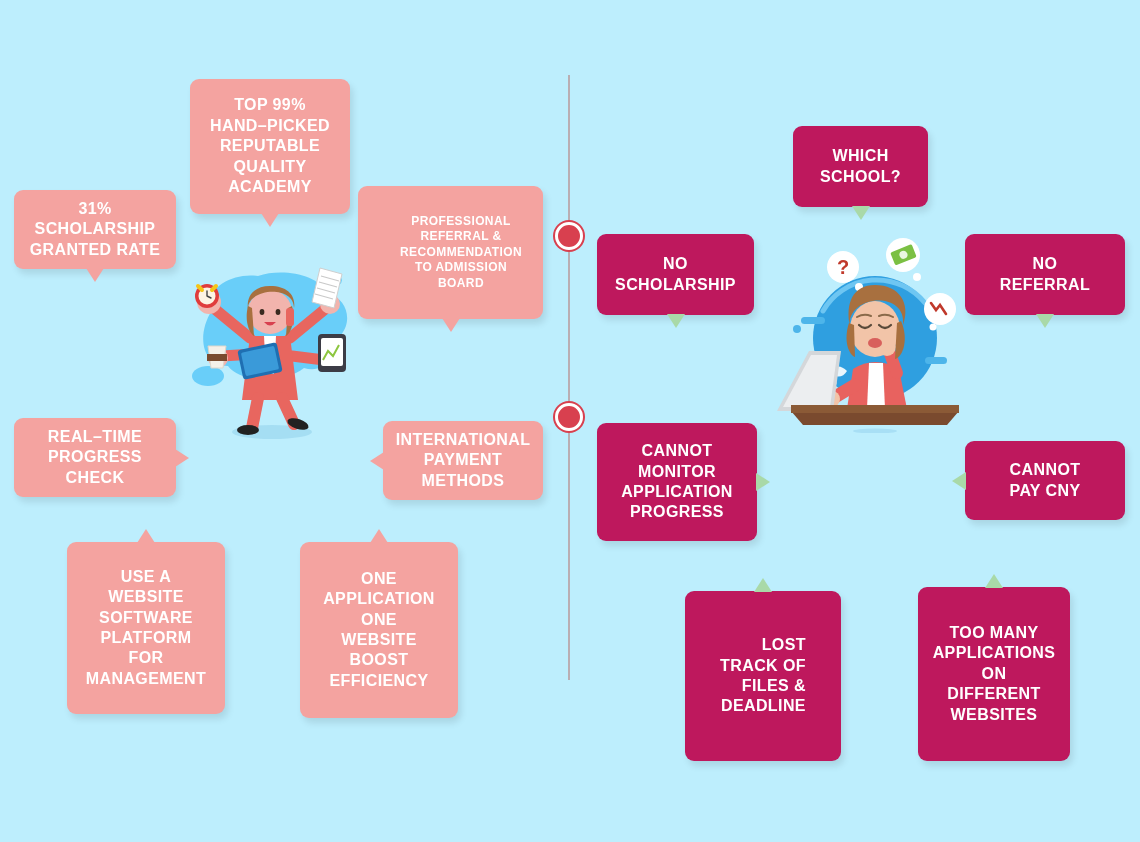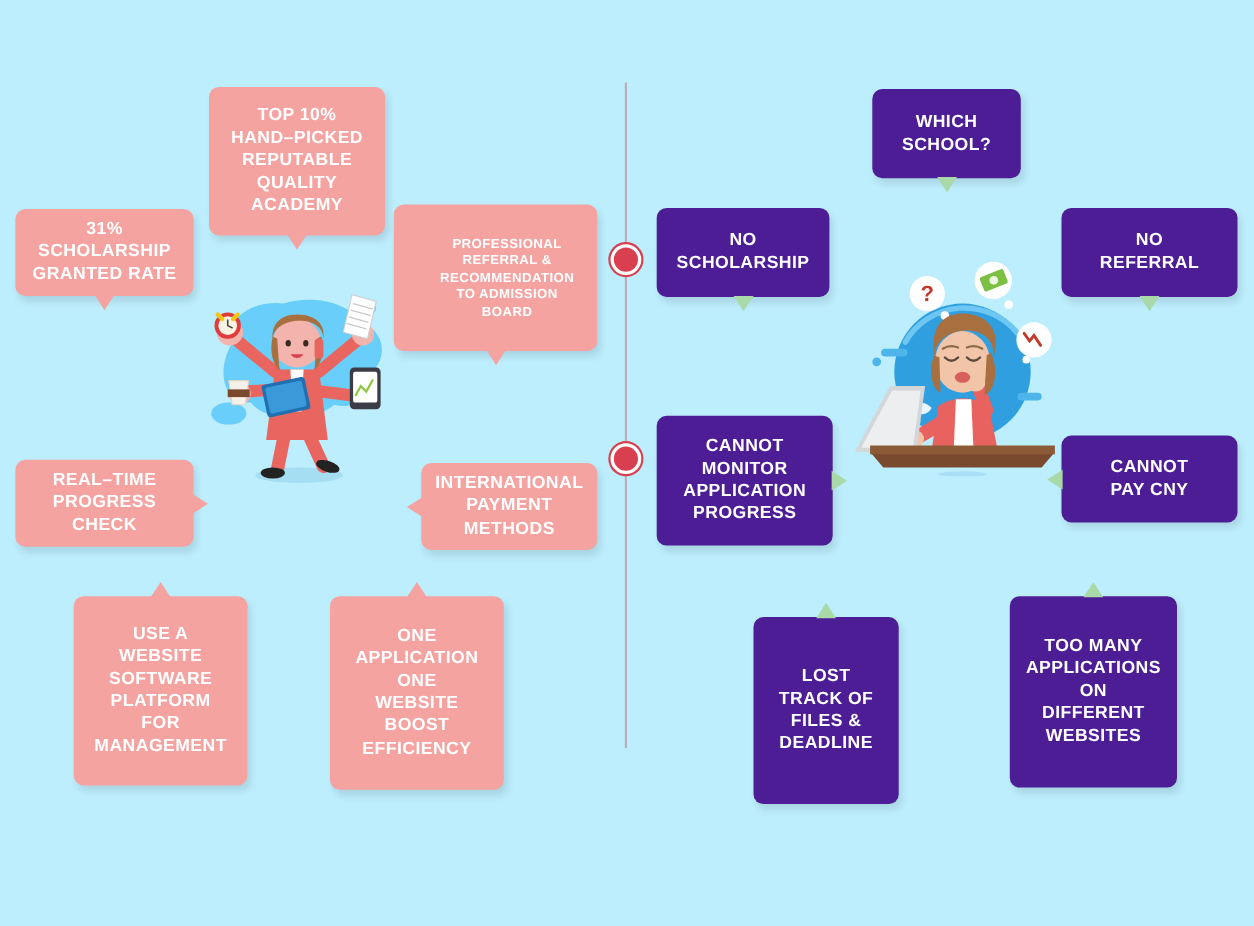--- a/index.html
+++ b/index.html
@@ -47,21 +47,21 @@
     justify-content: center;
     text-align: center;
     color: #ffffff;
     font-weight: bold;
     letter-spacing: .4px;
     line-height: 1.28;
     padding: 8px 10px;
     box-shadow: 3px 5px 7px rgba(0,0,0,.10);
   }
   .bubble.pink { background: #f4a3a0; }
-  .bubble.green { background: #4c1d95; }
+  .bubble.green { background: #be185d; margin-top: 45px; }
 
   .bubble .txt { white-space: pre-line; }
 
   
   .bubble::after {
     content: "";
     position: absolute;
     width: 0;
     height: 0;
   }
@@ -231,21 +231,21 @@
       <path d="M8 174 L36 122 L62 122 L55 174 Z" fill="#eceef0"></path>
 
       <path d="M16 178 L184 178 L172 192 L28 192 Z" fill="#7a4a2e"></path>
       <rect x="16" y="172" width="168" height="8" fill="#8b5a36"></rect>
       <ellipse cx="100" cy="198" rx="22" ry="2.5" fill="#a8dff5"></ellipse>
     </svg>
   </div>
 
   <div id="bubbles-layer">
       <div class="bubble pink t-down" style="left: 190px; top: 79px; width: 160px; height: 135px; font-size: 16px; --tx: 50%;">
-        <span class="txt">TOP 10%
+        <span class="txt">TOP 99%
 HAND–PICKED
 REPUTABLE
 QUALITY
 ACADEMY</span>
       </div>
       <div class="bubble pink t-down" style="left: 14px; top: 190px; width: 162px; height: 79px; font-size: 16px; --tx: 50%;">
         <span class="txt">31%
 SCHOLARSHIP
 GRANTED RATE</span>
       </div>
@@ -297,21 +297,21 @@
       <div class="bubble green t-right" style="left: 597px; top: 378px; width: 160px; height: 118px; font-size: 16px; --ty: 50%;">
         <span class="txt">CANNOT
 MONITOR
 APPLICATION
 PROGRESS</span>
       </div>
       <div class="bubble green t-left" style="left: 965px; top: 396px; width: 160px; height: 79px; font-size: 16px; --ty: 50%;">
         <span class="txt">CANNOT
 PAY CNY</span>
       </div>
-      <div class="bubble green t-up" style="left: 685px; top: 561px; width: 132px; height: 170px; font-size: 16px; --tx: 50%;">
+      <div class="bubble green t-up" style="left: 685px; top: 546px; width: 156px; height: 170px; font-size: 16px; text-align: right; --tx: 50%;">
         <span class="txt">LOST
 TRACK OF
 FILES &amp;
 DEADLINE</span>
       </div>
       <div class="bubble green t-up" style="left: 918px; top: 542px; width: 152px; height: 174px; font-size: 16px; --tx: 50%;">
         <span class="txt">TOO MANY
 APPLICATIONS
 ON
 DIFFERENT

